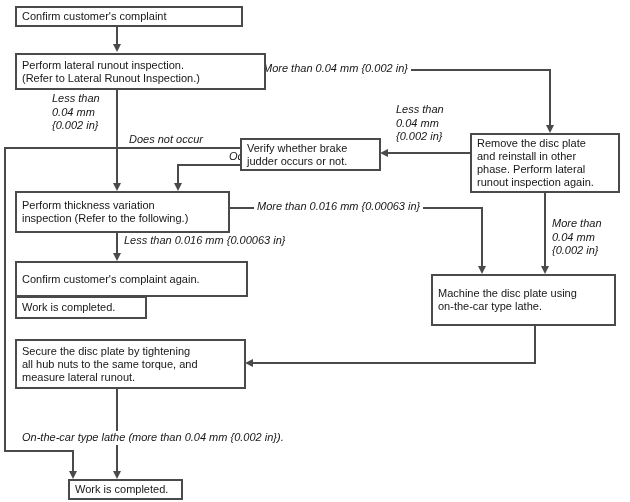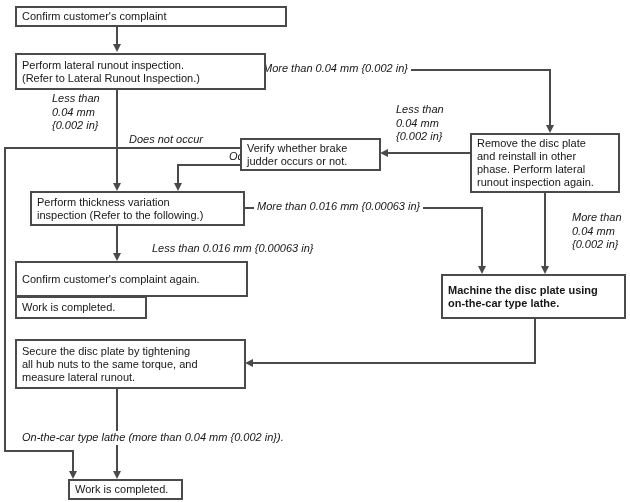--- a/index.html
+++ b/index.html
@@ -79,39 +79,39 @@
   <div class="lb" style="left:52px;top:92px;">Less than
 0.04 mm
 {0.002 in}</div>
   <div class="lb wbg" style="left:260px;top:62px;">More than 0.04 mm {0.002 in}</div>
   <div class="lb" style="left:129px;top:133px;">Does not occur</div>
   <div class="lb" style="left:185px;top:150px;margin-left:44px;">Occurs</div>
   <div class="lb" style="left:396px;top:103px;">Less than
 0.04 mm
 {0.002 in}</div>
   <div class="lb wbg" style="left:254px;top:200px;">More than 0.016 mm {0.00063 in}</div>
-  <div class="lb wbg" style="left:121px;top:242px;margin-left:28px;">Less than 0.016 mm {0.00063 in}</div>
-  <div class="lb" style="left:552px;top:211px;margin-left:20px;">More than
+  <div class="lb wbg" style="left:121px;top:234px;">Less than 0.016 mm {0.00063 in}</div>
+  <div class="lb" style="left:552px;top:217px;">More than
 0.04 mm
 {0.002 in}</div>
   <div class="lb wbg" style="left:19px;top:399px;margin-top:32px;">On-the-car type lathe (more than 0.04 mm {0.002 in}).</div>
 
-  <div class="bx" style="left:15px;top:6px;width:272px;height:21px;">Confirm customer's complaint</div>
+  <div class="bx" style="left:15px;top:6px;width:228px;height:21px;">Confirm customer's complaint</div>
   <div class="bx" style="left:15px;top:53px;width:251px;height:37px;">Perform lateral runout inspection.
 (Refer to Lateral Runout Inspection.)</div>
   <div class="bx" style="left:240px;top:138px;width:141px;height:33px;">Verify whether brake
 judder occurs or not.</div>
   <div class="bx" style="left:470px;top:133px;width:150px;height:60px;">Remove the disc plate
 and reinstall in other
 phase. Perform lateral
 runout inspection again.</div>
-  <div class="bx" style="left:30px;top:191px;width:215px;height:35px;">Perform thickness variation
+  <div class="bx" style="left:15px;top:191px;width:215px;height:42px;">Perform thickness variation
 inspection (Refer to the following.)</div>
   <div class="bx" style="left:15px;top:261px;width:233px;height:36px;">Confirm customer's complaint again.</div>
   <div class="bx" style="left:15px;top:296px;width:132px;height:23px;">Work is completed.</div>
-  <div class="bx" style="left:441px;top:274px;width:185px;height:45px;font-weight:bold;">Machine the disc plate using
+  <div class="bx" style="left:431px;top:274px;width:185px;height:52px;">Machine the disc plate using
 on-the-car type lathe.</div>
   <div class="bx" style="left:15px;top:339px;width:231px;height:50px;">Secure the disc plate by tightening
 all hub nuts to the same torque, and
 measure lateral runout.</div>
   <div class="bx" style="left:68px;top:479px;width:115px;height:21px;">Work is completed.</div>
 
 </div>
 
 </body></html>

